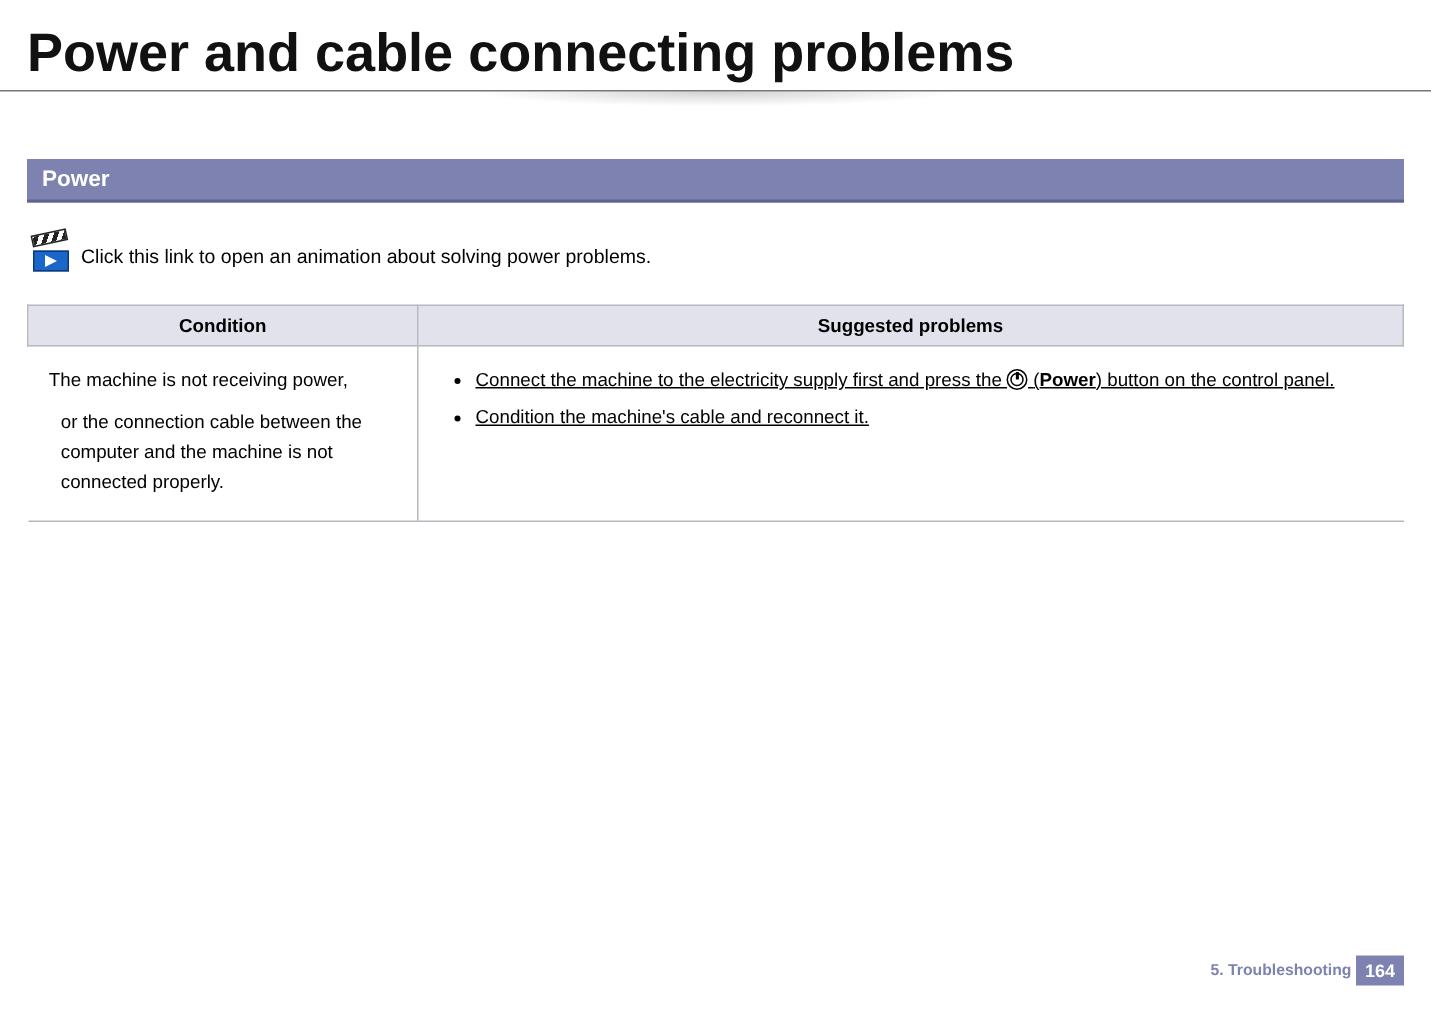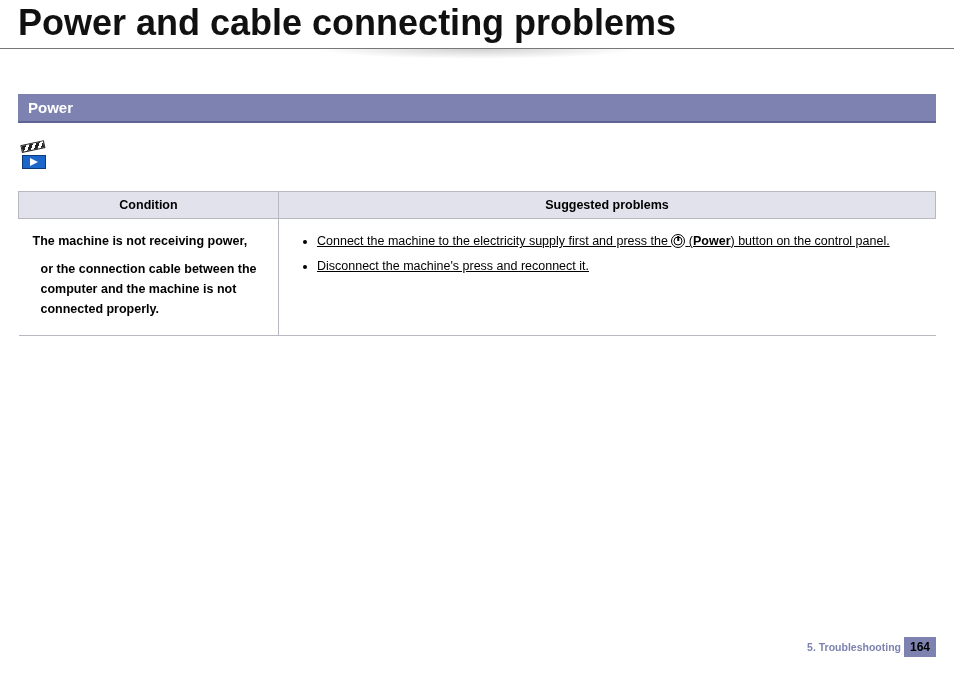--- a/index.html
+++ b/index.html
@@ -9,20 +9,21 @@
     width: 954px;
     height: 675px;
     position: relative;
     background: #fff;
   }
   .page-title {
     font-size: 36px;
     font-weight: 700;
     color: #111;
     padding: 2px 0 4px 18px;
+    margin-top: 12px;
   }
   .title-divider {
     height: 16px;
     position: relative;
     margin-bottom: 30px;
   }
   .title-divider::before {
     content: "";
     position: absolute;
     left: 0; right: 0; top: 0;
@@ -101,21 +102,21 @@
   table.trouble td {
     border: 1px solid #b8b8c0;
     border-left: none;
     border-right: none;
     padding: 12px 14px 16px 14px;
     vertical-align: top;
   }
   table.trouble td.cond {
     border-right: 1px solid #b8b8c0;
     width: 260px;
-    font-weight: 700;
+    font-weight: 400;
     line-height: 1.6;
   }
   table.trouble td.cond .c1 { display:block; margin-bottom:8px; }
   table.trouble td.cond .c2 { display:block; padding-left:8px; }
   ul.sol-list {
     list-style: disc;
     padding-left: 24px;
     text-decoration: underline;
   }
   ul.sol-list li {
@@ -160,21 +161,21 @@
     font-size: 10.5px;
     font-weight: 700;
     color: #7d82b0;
   }
   .footer .pagenum {
     display: inline-block;
     min-width: 30px;
     text-align: center;
     padding: 3px 6px;
     background: #7d82b0;
-    color: #000000;
+    color: #ffffff;
     font-size: 12px;
     font-weight: 700;
   }
 </style>
 </head>
 <body>
 
 <h1 class="page-title">Power and cable connecting problems</h1>
 <div class="title-divider">
     <div class="shadow"></div>
@@ -183,20 +184,21 @@
 <div class="content">
 
   <div class="section-header">Power</div>
 
   <div class="link-row">
     <span class="video-icon">
       <span class="clap-top"></span>
       <span class="clap-body"></span>
       <span class="play"></span>
     </span>
+    <span class="link-text">Click this link to open an animation about solving power problems.</span>
   </div>
 
   <table class="trouble">
     <thead>
       <tr>
         <th>Condition</th>
         <th>Suggested problems</th>
       </tr>
     </thead>
     <tbody>
@@ -206,21 +208,21 @@
           <span class="c2">or the connection cable between the computer and the machine is not connected properly.</span>
         </td>
         <td>
           <ul class="sol-list">
             <li>
               <span>Connect the machine to the electricity supply first and press the </span>
               <span class="power-icon"></span>
               <span>(</span><b>Power</b><span>) button on the control panel.</span>
             </li>
             <li>
-              <span>Disconnect the machine's press and reconnect it.</span>
+              <span>Condition the machine's cable and reconnect it.</span>
             </li>
           </ul>
         </td>
       </tr>
     </tbody>
   </table>
 
 </div>
 
 <div class="footer">

